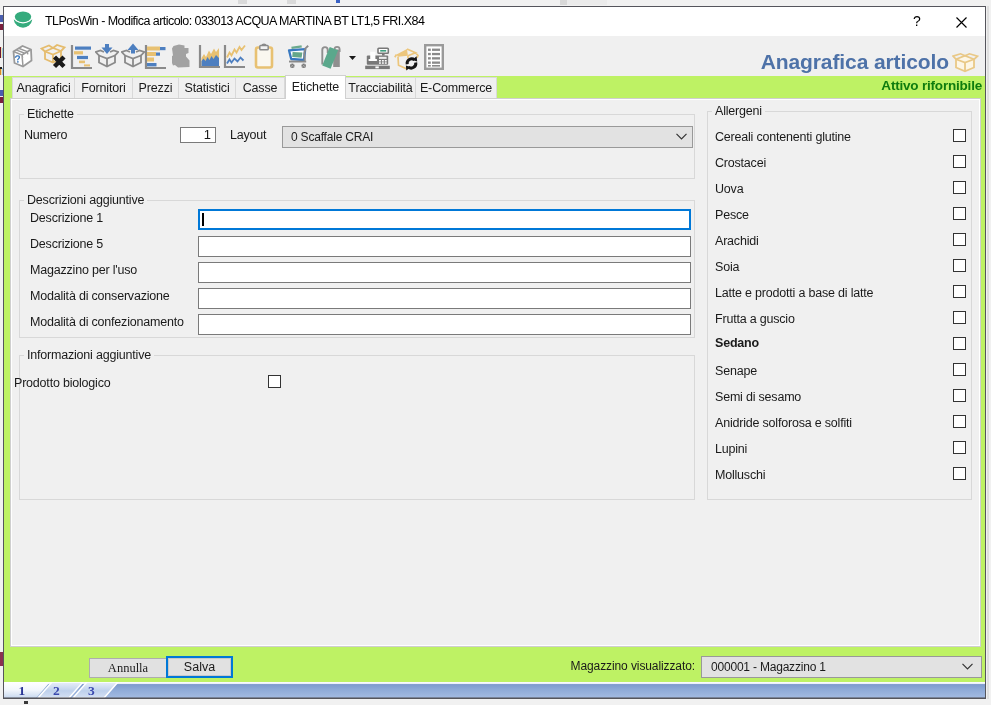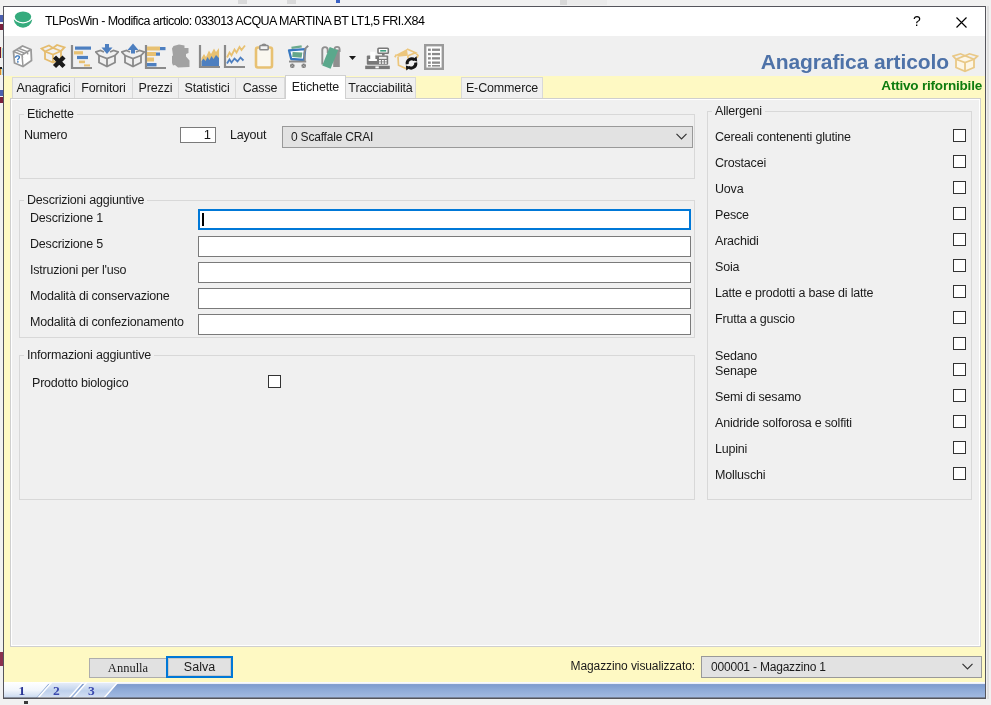--- a/index.html
+++ b/index.html
@@ -1,19 +1,19 @@
 <!DOCTYPE html>
 <html><head>
 <meta charset="utf-8">
 <style>
 * { margin:0; padding:0; box-sizing:border-box; }
 html,body { width:991px; height:705px; overflow:hidden; }
 body { background:#f1f1f1; font-family:"Liberation Sans", sans-serif; position:relative; color:#1a1a1a; }
 .abs { position:absolute; }
-.dialog { position:absolute; left:3px; top:6px; width:983px; height:693px; border:1px solid #55555c; background:#fef9c3; }
+.dialog { position:absolute; left:3px; top:6px; width:983px; height:693px; border:1px solid #55555c; background:#bef264; }
 .titlebar { position:absolute; left:0; top:0; width:981px; height:29px; background:#ffffff; }
 .titletxt { position:absolute; left:41px; top:0; height:29px; line-height:29px; font-size:12.5px; letter-spacing:-0.55px; color:#000; white-space:nowrap; }
 .tbbtn { position:absolute; top:0; width:34px; height:29px; text-align:center; line-height:29px; font-size:14px; color:#000; }
 .toolbar { position:absolute; left:0; top:29px; width:981px; height:40px; background:#f0f0f0; }
 .ticon { position:absolute; top:9px; }
 .tabrow .tab { position:absolute; top:70px; height:37px; background:#f0f0f0; border:1px solid #d9d9d9; font-size:12.5px; letter-spacing:-0.15px; text-align:center; line-height:20px; }
 .tab.sel { top:68px; height:24px; line-height:23px; background:#ffffff; border:1px solid #d0d0d0; border-bottom:none; z-index:5; }
 .page { position:absolute; left:6px; top:91px; width:971px; height:549px; border:1px solid #cfcfcf; background:#f0f0f0; box-shadow: inset 1px 1px 0 #ffffff, inset -1px -1px 0 #ffffff; }
 .group { position:absolute; border:1px solid #d8d8d8; }
 .group .legend { position:absolute; top:-8px; left:4px; background:#f0f0f0; padding:0 3px; font-size:12.5px; letter-spacing:-0.2px; line-height:15px; white-space:nowrap; }
@@ -209,21 +209,21 @@
  </svg>
  <div class="abs" style="left:700px;top:71px;width:278px;height:16px;text-align:right;font-size:13.5px;font-weight:bold;letter-spacing:-0.2px;color:#0e7c0e;">Attivo rifornibile</div>
 
  <div class="tabrow">
   <div class="tab" style="left:8px;width:63px;">Anagrafici</div>
   <div class="tab" style="left:70px;width:59px;">Fornitori</div>
   <div class="tab" style="left:128px;width:47px;">Prezzi</div>
   <div class="tab" style="left:174px;width:58px;">Statistici</div>
   <div class="tab" style="left:231px;width:50px;">Casse</div>
   <div class="tab" style="left:341px;width:71px;">Tracciabilità</div>
-  <div class="tab" style="left:411px;width:82px;margin-left:46px;">E-Commerce</div>
+  <div class="tab" style="left:411px;width:82px;">E-Commerce</div>
   <div class="tab sel" style="left:281px;width:61px;">Etichette</div>
  </div>
 
  <div class="page"></div>
 
  <div class="group" style="left:15px;top:107px;width:676px;height:65px;">
       <div class="legend">Etichette</div>
     </div>
  <div class="lbl" style="left:20px;top:121px;">Numero</div>
  <div class="input" style="left:176px;top:120px;width:36px;height:16px;font-size:13px;text-align:right;padding-right:4px;line-height:14px;">1</div>
@@ -234,31 +234,31 @@
     </svg>
 
  <div class="group" style="left:15px;top:193px;width:676px;height:138px;">
       <div class="legend">Descrizioni aggiuntive</div>
     </div>
  <div class="lbl" style="left:26px;top:204px;">Descrizione 1</div>
  <div class="input" style="left:194px;top:202px;width:493px;height:21px;border:2px solid #0078d7;"></div>
  <div class="abs" style="left:198px;top:206px;width:1.5px;height:13px;background:#000;"></div>
  <div class="lbl" style="left:26px;top:230px;">Descrizione 5</div>
  <div class="input" style="left:194px;top:229px;width:493px;height:21px;"></div>
- <div class="lbl" style="left:26px;top:256px;">Istruzioni per l'uso</div>
+ <div class="lbl" style="left:26px;top:256px;">Magazzino per l'uso</div>
  <div class="input" style="left:194px;top:255px;width:493px;height:21px;"></div>
  <div class="lbl" style="left:26px;top:282px;">Modalità di conservazione</div>
  <div class="input" style="left:194px;top:281px;width:493px;height:21px;"></div>
  <div class="lbl" style="left:26px;top:308px;">Modalità di confezionamento</div>
  <div class="input" style="left:194px;top:307px;width:493px;height:21px;"></div>
 
  <div class="group" style="left:15px;top:348px;width:676px;height:145px;">
       <div class="legend">Informazioni aggiuntive</div>
     </div>
- <div class="lbl" style="left:28px;top:369px;">Prodotto biologico</div>
+ <div class="lbl" style="left:10px;top:369px;">Prodotto biologico</div>
  <div class="cb" style="left:264px;top:368px;"></div>
 
  <div class="group" style="left:703px;top:104px;width:265px;height:389px;">
       <div class="legend">Allergeni</div>
     </div>
  <div class="lbl" style="left:711px;top:123px;">Cereali contenenti glutine</div>
  <div class="cb" style="left:949px;top:122px;"></div>
  <div class="lbl" style="left:711px;top:149px;">Crostacei</div>
  <div class="cb" style="left:949px;top:148px;"></div>
  <div class="lbl" style="left:711px;top:175px;">Uova</div>
@@ -266,21 +266,21 @@
  <div class="lbl" style="left:711px;top:201px;">Pesce</div>
  <div class="cb" style="left:949px;top:200px;"></div>
  <div class="lbl" style="left:711px;top:227px;">Arachidi</div>
  <div class="cb" style="left:949px;top:226px;"></div>
  <div class="lbl" style="left:711px;top:253px;">Soia</div>
  <div class="cb" style="left:949px;top:252px;"></div>
  <div class="lbl" style="left:711px;top:279px;">Latte e prodotti a base di latte</div>
  <div class="cb" style="left:949px;top:278px;"></div>
  <div class="lbl" style="left:711px;top:305px;">Frutta a guscio</div>
  <div class="cb" style="left:949px;top:304px;"></div>
- <div class="lbl" style="left:711px;top:342px;">Sedano</div>
+ <div class="lbl" style="left:711px;top:329px;font-weight:bold;">Sedano</div>
  <div class="cb" style="left:949px;top:330px;"></div>
  <div class="lbl" style="left:711px;top:357px;">Senape</div>
  <div class="cb" style="left:949px;top:356px;"></div>
  <div class="lbl" style="left:711px;top:383px;">Semi di sesamo</div>
  <div class="cb" style="left:949px;top:382px;"></div>
  <div class="lbl" style="left:711px;top:409px;">Anidride solforosa e solfiti</div>
  <div class="cb" style="left:949px;top:408px;"></div>
  <div class="lbl" style="left:711px;top:435px;">Lupini</div>
  <div class="cb" style="left:949px;top:434px;"></div>
  <div class="lbl" style="left:711px;top:461px;">Molluschi</div>

